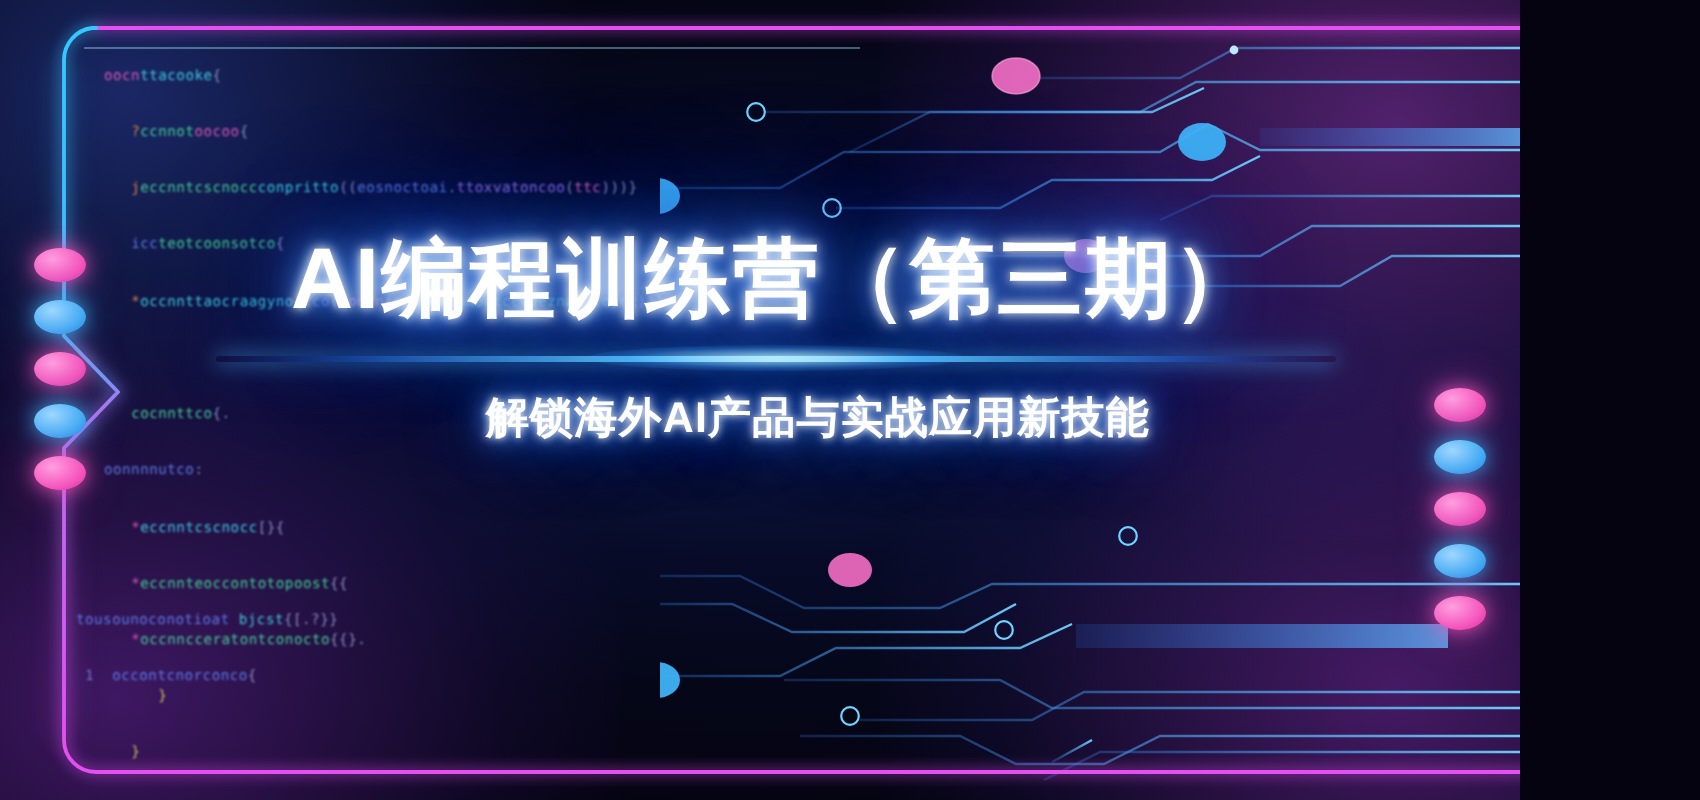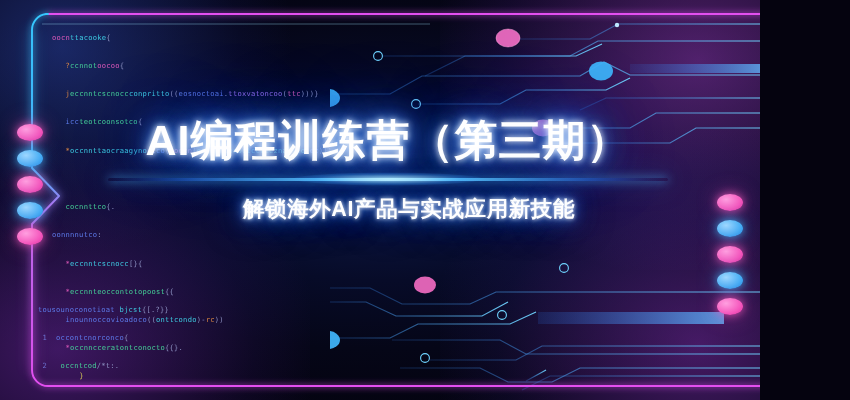--- a/index.html
+++ b/index.html
@@ -248,31 +248,29 @@
     <div><span class="pk">oocn</span><span class="cy">ttacooke</span><span class="gy">{</span></div>
     <div>   <span class="or">?</span><span class="gn">ccnnot</span><span class="pk">oocoo</span><span class="gy">{</span></div>
     <div>   <span class="or">j</span><span class="gn">eccnntcscnocc</span><span class="cy">conpritto</span><span class="gy">((</span><span class="bl">eosnoctoai</span><span class="gy">.</span><span class="vi">ttoxvatoncoo</span><span class="gy">(</span><span class="pk">ttc</span><span class="gy">)))}</span></div>
     <div>   <span class="bl">icc</span><span class="gn">teotcoonsotco</span><span class="gy">{</span></div>
     <div>   <span class="or">*</span><span class="cy">occnnttaocraagyno</span><span class="gy">{</span><span class="bl">tco</span><span class="gy">((</span><span class="pk">oocn</span><span class="gy">(</span><span class="gn">evosontonoctccveeznalito</span><span class="gy">)</span><span class="bl">ec</span><span class="gy">)}}</span></div>
     <div>&nbsp;</div>
     <div>   <span class="gn">cocnnttco</span><span class="gy">{.</span></div>
     <div><span class="bl">oonnnnutco</span><span class="gy">:</span></div>
     <div>   <span class="pk">*</span><span class="cy">eccnntcscnocc</span><span class="gy">[}{</span></div>
     <div>   <span class="pk">*</span><span class="gn">eccnnteoccontotopoost</span><span class="gy">{{</span></div>
-    <div>   <span class="bl">inounnoccovioadoco</span><span class="gy">((</span><span class="cy">onttcondo</span><span class="gy">)-</span><span class="or">rc</span><span class="gy">))</span></div>
     <div>   <span class="pk">*</span><span class="gn">occnncceratontconocto</span><span class="gy">{{}.</span></div>
     <div>      <span class="yl">}</span></div>
     <div>   <span class="yl">}</span></div>
     
   </div>
 
   <div class="code code-bottom">
     <div><span class="bl">tousounoconotioat</span> <span class="cy">bjcst</span><span class="gy">{[.?}}</span></div>
     <div><span class="ln"> 1</span>  <span class="bl">occontcnorconco</span><span class="gy">{</span></div>
-    <div><span class="ln"> 2</span>   <span class="gn">occntcod</span><span class="gy">/*t:.</span></div>
     
     
     
     
     
     
     
     
   </div>
 

